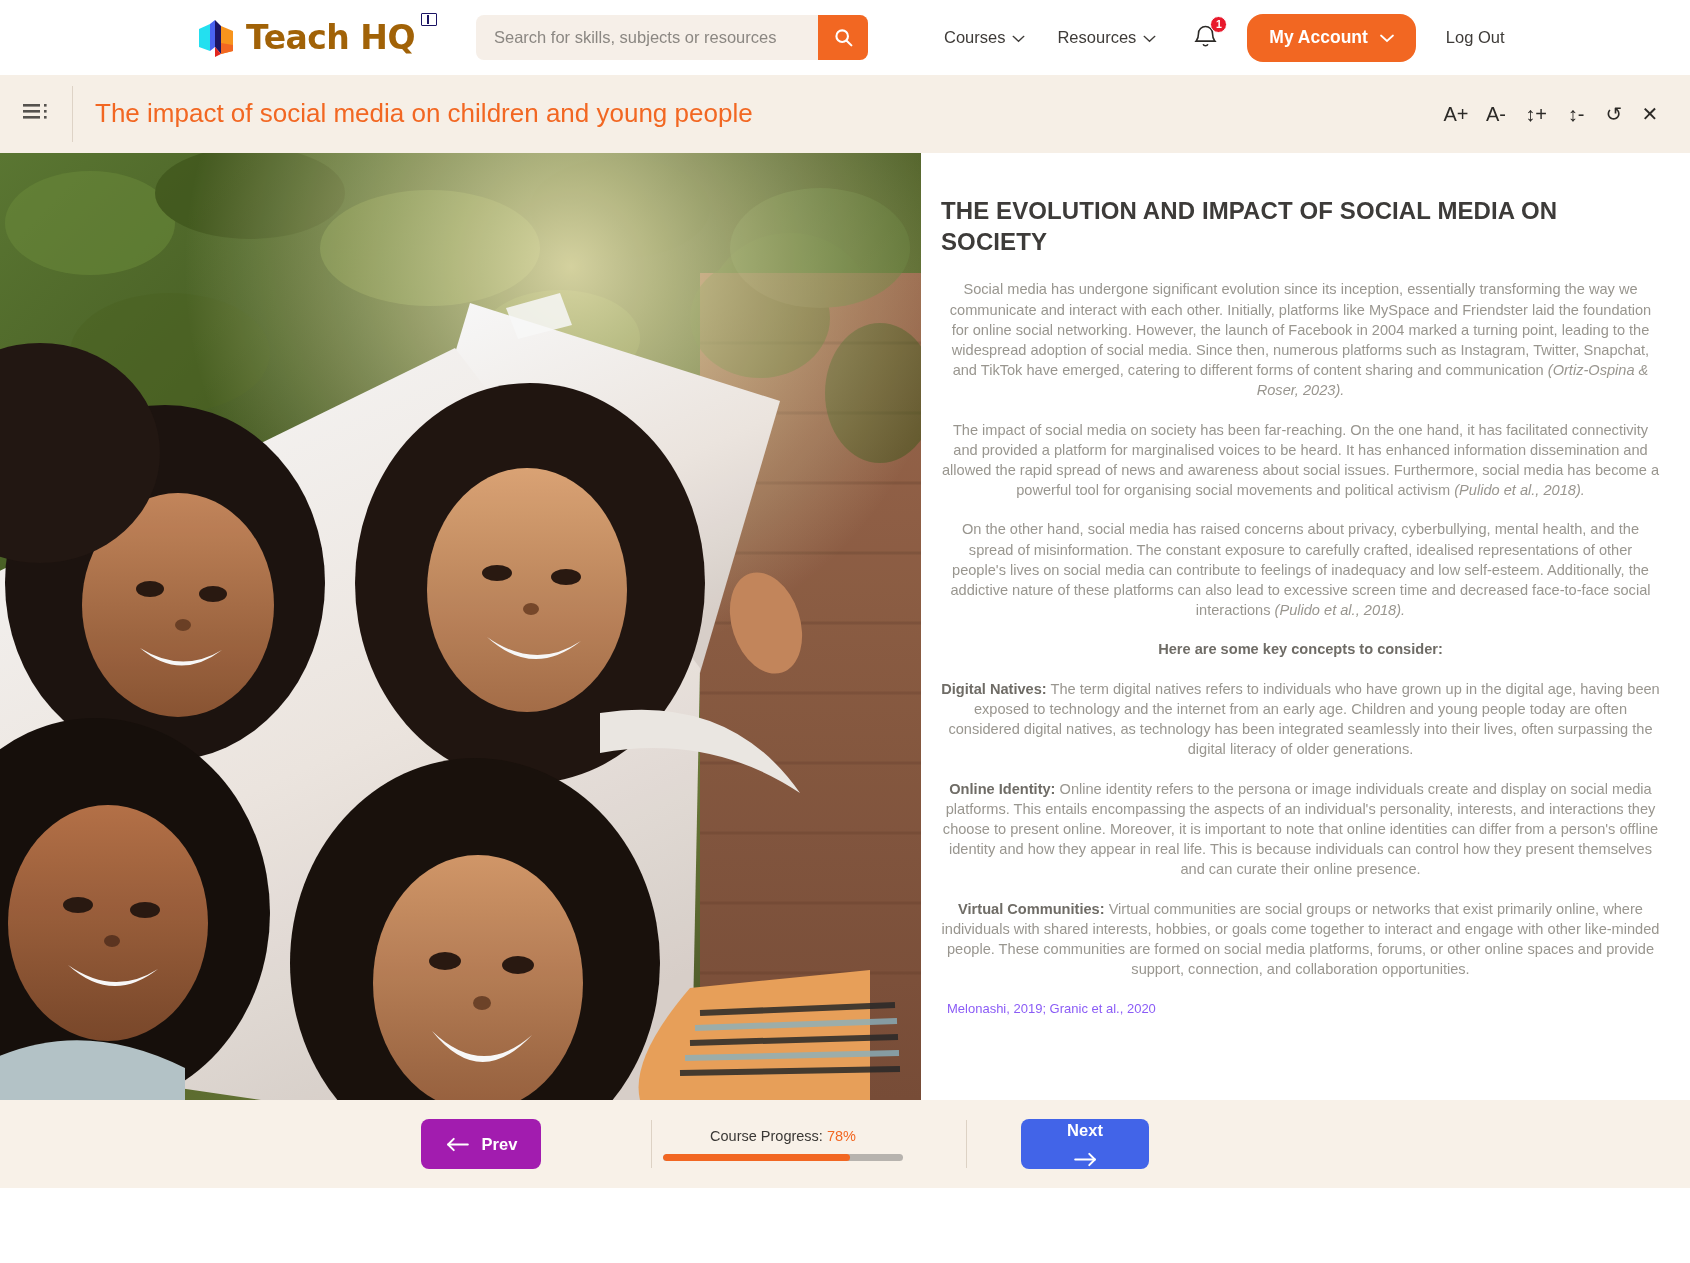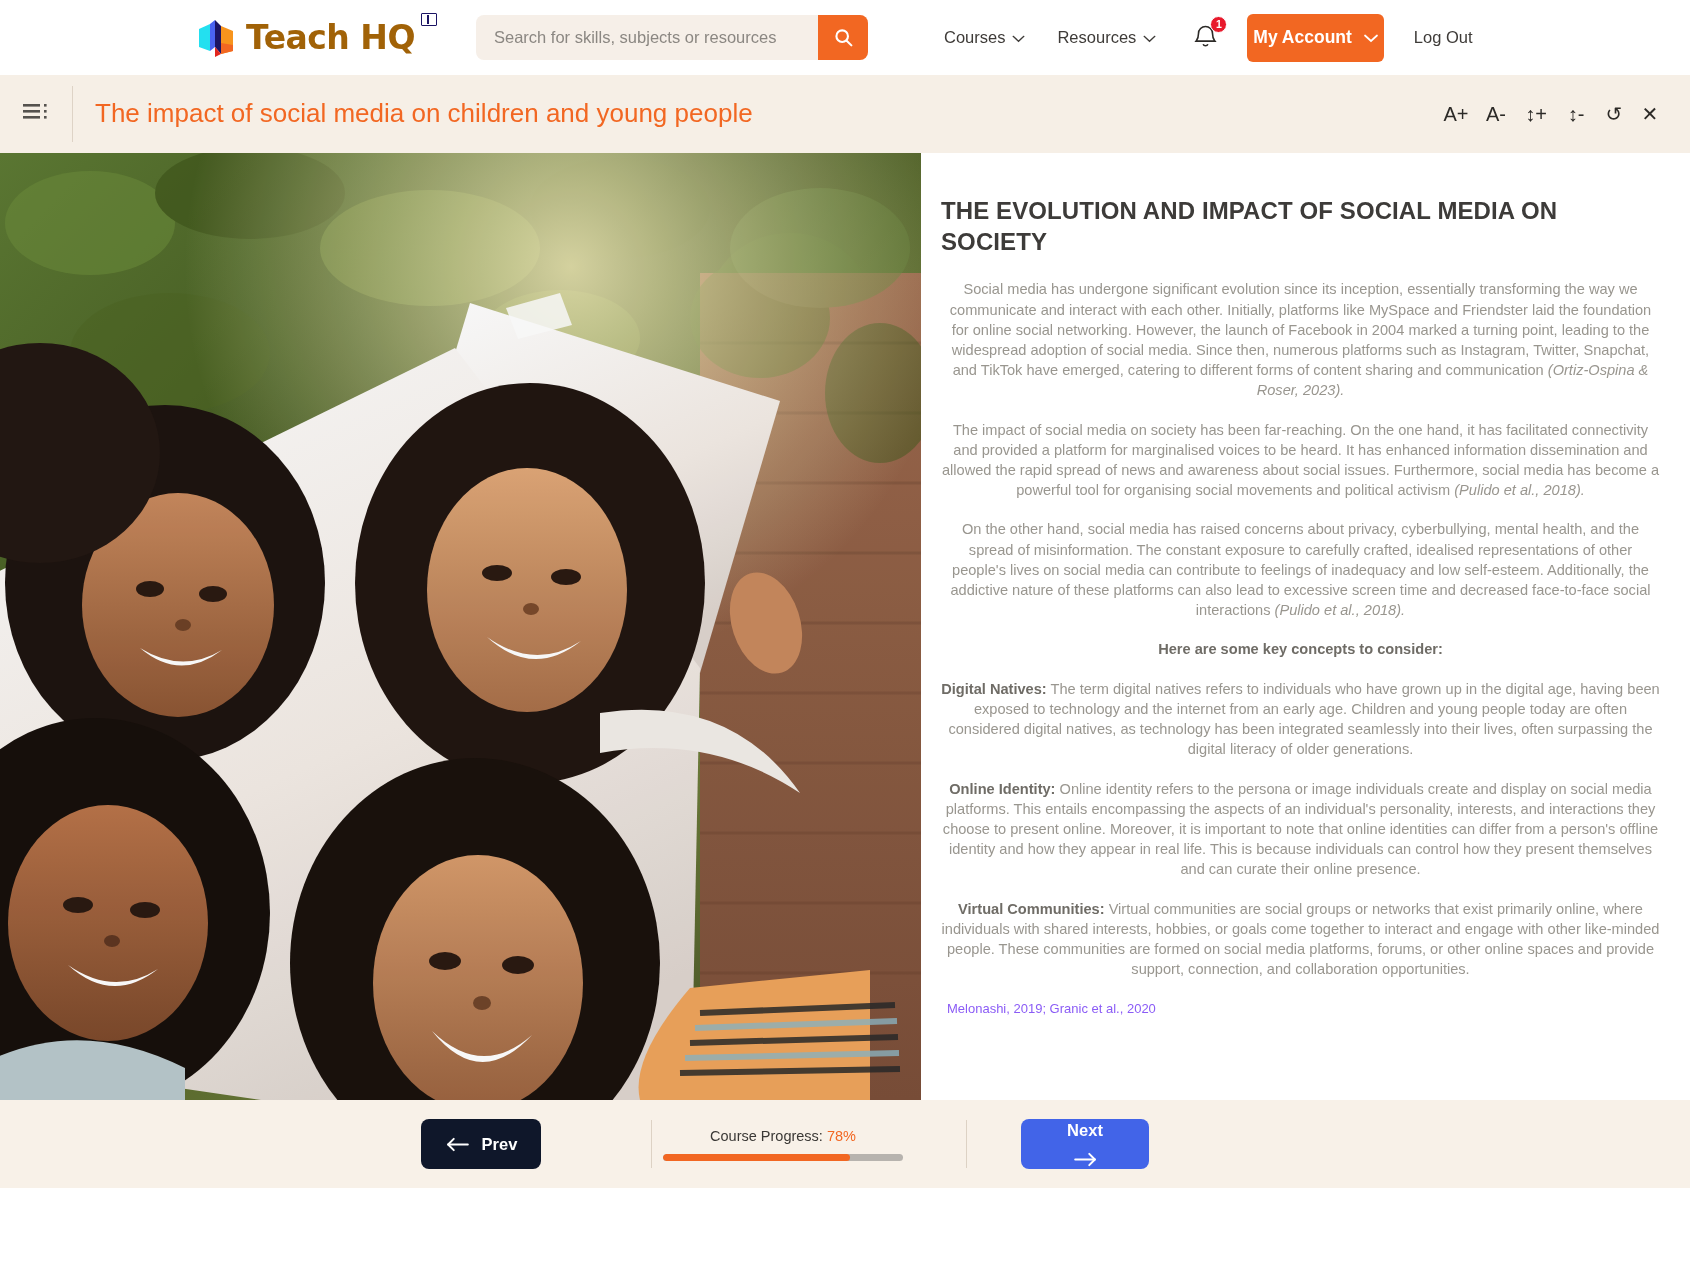--- a/index.html
+++ b/index.html
@@ -71,23 +71,23 @@
   .bell-badge {
     position: absolute; top: -6px; right: -8px;
     background: #e8192c; color: #fff;
     font-size: 10.5px; font-weight: 700;
     width: 17px; height: 17px; border-radius: 50%;
     display: flex; align-items: center; justify-content: center;
     border: 1.5px solid #fff;
   }
   .account-btn {
     margin-left: 28px;
-    height: 48px; padding: 0 6px;
+    height: 48px; padding: 0 22px;
     background: #f26722; color: #fff;
-    border: none; border-radius: 6px; cursor: pointer;
+    border: none; border-radius: 16px; cursor: pointer;
     font-size: 17.5px; font-weight: 700;
     display: flex; align-items: center; gap: 12px;
     font-family: "Liberation Sans", sans-serif;
   }
   .logout-link {
     margin-left: 30px; font-size: 16.5px; color: #3e3b38; cursor: pointer;
   }
 
   
   .coursebar {
@@ -155,21 +155,21 @@
 
   
   .bottombar {
     height: 88px; background: #f8f1e8;
     display: flex; align-items: center;
     position: relative;
   }
   .prev-btn {
     position: absolute; left: 421px;
     width: 120px; height: 50px;
-    background: #0f172a; color: #fff;
+    background: #a21caf; color: #fff;
     border: none; border-radius: 8px; cursor: pointer;
     display: flex; align-items: center; justify-content: center; gap: 12px;
     font-size: 16.5px; font-weight: 700;
     font-family: "Liberation Sans", sans-serif;
   }
   .bb-divider { position: absolute; width: 1px; height: 48px; background: #ddd2c4; }
   .progress-block {
     position: absolute; left: 663px; width: 240px;
     text-align: center;
   }

